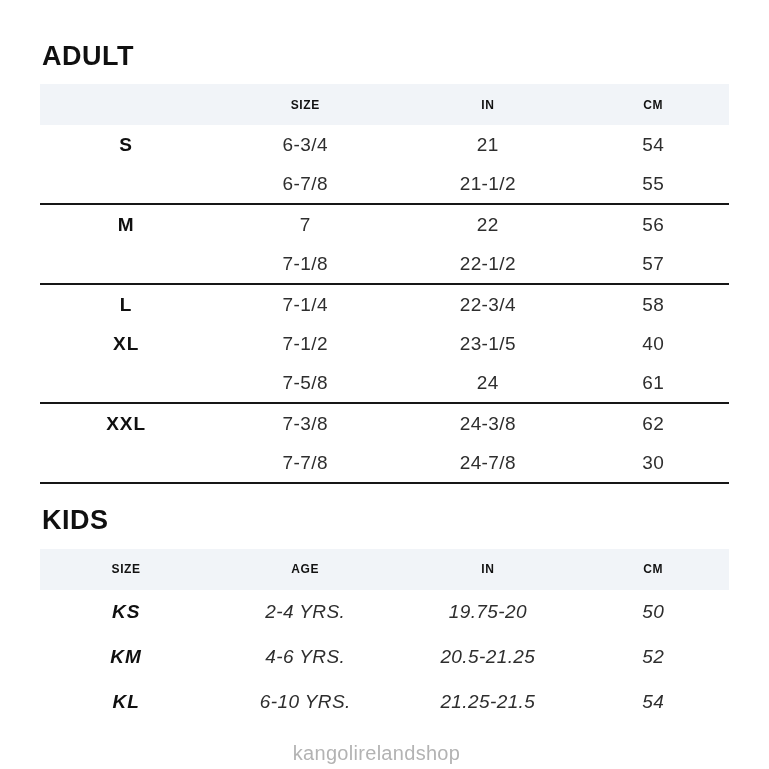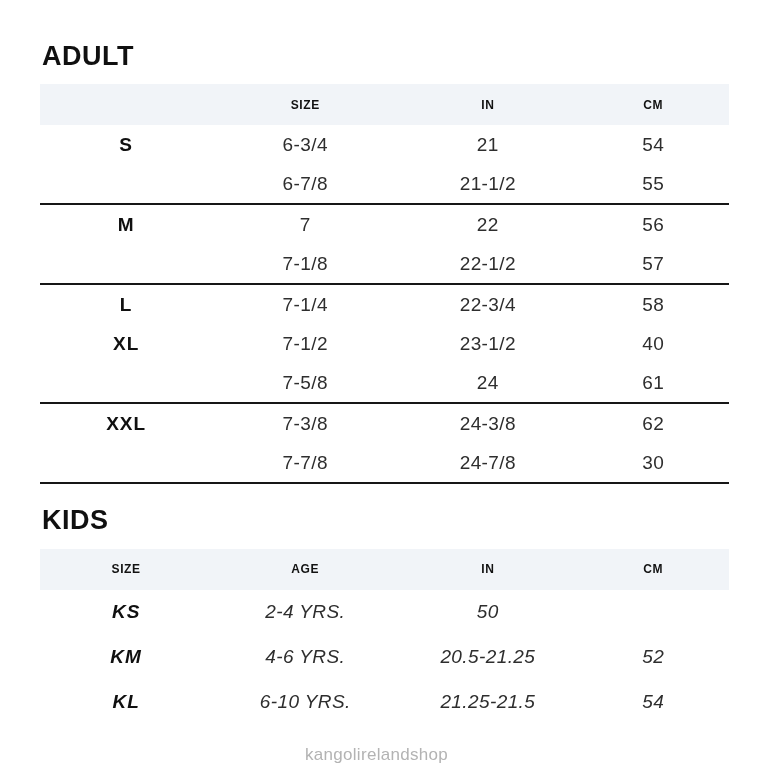--- a/index.html
+++ b/index.html
@@ -57,21 +57,21 @@
     color: #101010;
     letter-spacing: 1px;
   }
 
   .group-end { border-bottom: 2px solid #171717; }
 
   .watermark {
     position: absolute;
     left: 0; right: 16px; bottom: 4px;
     text-align: center;
-    font-size: 17px;
+    font-size: 20px;
     font-weight: 400;
     color: #b3b3b3;
     letter-spacing: 0.3px;
   }
 </style>
 </head>
 <body>
 
 <div class="page">
 
@@ -115,21 +115,21 @@
       <div class="t-row">
         <div class="label">L</div>
         <div>7-1/4</div>
         <div>22-3/4</div>
         <div>58</div>
       </div>
 
       <div class="t-row">
         <div class="label">XL</div>
         <div>7-1/2</div>
-        <div>23-1/2</div>
+        <div>23-1/5</div>
         <div>40</div>
       </div>
       <div class="t-row group-end">
         <div class="label"></div>
         <div>7-5/8</div>
         <div>24</div>
         <div>61</div>
       </div>
 
       <div class="t-row">
@@ -154,20 +154,21 @@
       <div class="t-head">
         <div>SIZE</div>
         <div>AGE</div>
         <div>IN</div>
         <div>CM</div>
       </div>
 
       <div class="t-row">
         <div class="label">KS</div>
         <div>2-4 YRS.</div>
+        <div>19.75-20</div>
         <div>50</div>
       </div>
       <div class="t-row">
         <div class="label">KM</div>
         <div>4-6 YRS.</div>
         <div>20.5-21.25</div>
         <div>52</div>
       </div>
       <div class="t-row">
         <div class="label">KL</div>

